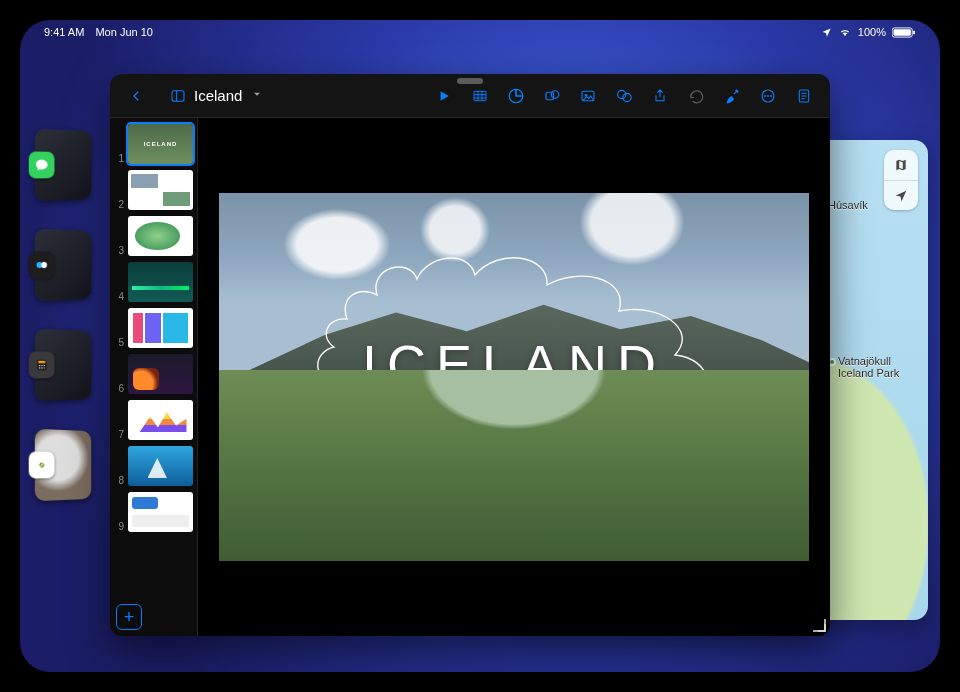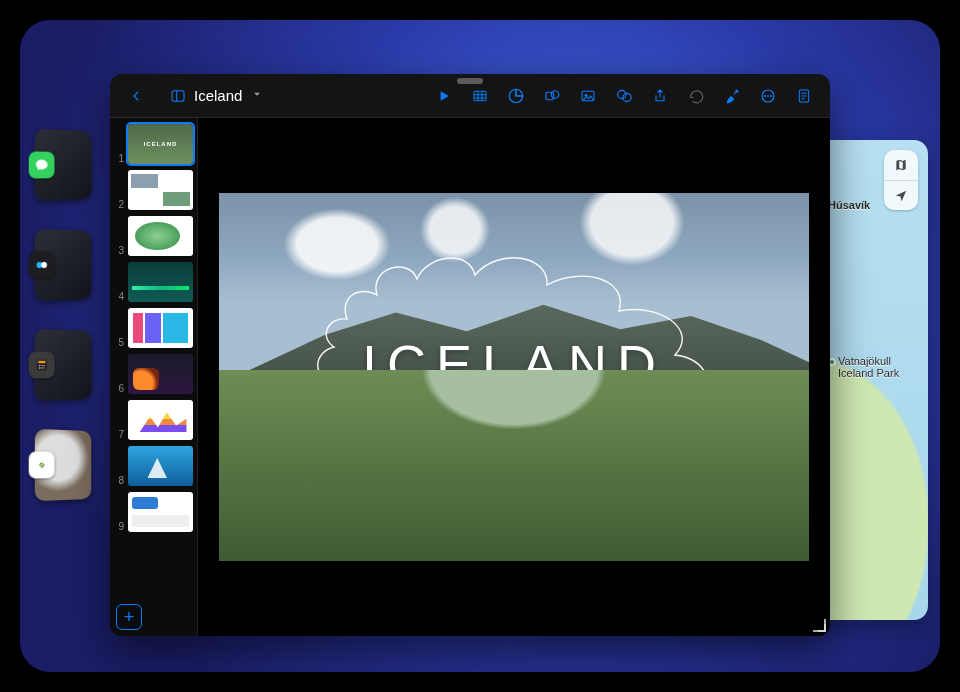--- a/index.html
+++ b/index.html
@@ -217,20 +217,46 @@
     display:flex;align-items:flex-end;justify-content:flex-end;color:#e5e5e5;
   }
   .kn-resize svg{display:block;}
 </style>
 </head>
 <body>
 
 <div class="device">
   <div class="screen">
 
+    <div class="statusbar">
+      <div class="left">
+        <span>9:41 AM</span>
+        <span>Mon Jun 10</span>
+      </div>
+      <div class="right">
+        <span>
+          <svg width="11" height="11" viewBox="0 0 24 24">
+              <path fill="#fff" d="M21 3L3 11l8 2 2 8z"></path>
+            </svg>
+        </span>
+        <span>
+          <svg width="14" height="11" viewBox="0 0 24 24">
+              <path fill="#fff" d="M12 20l3-4a5 5 0 0 0-6 0zM5 12a12 12 0 0 1 14 0l2-2a15 15 0 0 0-18 0zM8.5 15.5a8 8 0 0 1 7 0l2-2a11 11 0 0 0-11 0z"></path>
+            </svg>
+        </span>
+        <span>100%</span>
+        <span>
+          <svg width="24" height="11" viewBox="0 0 26 12">
+              <rect x="0" y="1" width="22" height="10" rx="2.5" fill="none" stroke="#fff"></rect>
+              <rect x="1.5" y="2.5" width="19" height="7" rx="1.5" fill="#fff"></rect>
+              <rect x="23" y="4" width="2" height="4" rx="1" fill="#fff"></rect>
+            </svg>
+        </span>
+      </div>
+    </div>
 
     <div class="stage">
       <div class="card">
         <div class="badge" style="background:#33d15d">
           <svg width="14" height="14" viewBox="0 0 24 24">
               <path fill="#fff" d="M12 3C6.5 3 2 6.6 2 11c0 2.4 1.3 4.5 3.4 6L4 21l4.4-2c1.1.3 2.3.5 3.6.5 5.5 0 10-3.6 10-8S17.5 3 12 3z"></path>
             </svg>
         </div>
       </div>
       <div class="card">
@@ -280,21 +306,21 @@
               <path fill="currentColor" d="M9 3 4 5v16l5-2 6 2 5-2V3l-5 2-6-2zm0 2.3 6 2V19l-6-2z"></path>
             </svg>
         </div>
         <div>
           <svg width="14" height="14" viewBox="0 0 24 24">
               <path fill="currentColor" d="M21 3 3 11l8 2 2 8z"></path>
             </svg>
         </div>
       </div>
       <span class="poi-dot" style="left:300px;top:218px"></span>
-      <span class="label" style="left:300px;top:59px;font-weight:700">Húsavík</span>
+      <span class="label" style="left:300px;top:59px;font-weight:400">Húsavík</span>
       <span class="label" style="left:310px;top:215px;width:90px">Vatnajökull Iceland Park</span>
     </div>
 
     <div class="keynote">
       <div class="pill"></div>
 
       <div class="kn-toolbar">
         <div class="tool back" title="Back">
           <svg width="14" height="18" viewBox="0 0 24 24">
               <path fill="currentColor" d="M15 4l-8 8 8 8 1.5-1.5L10 12l6.5-6.5z"></path>

